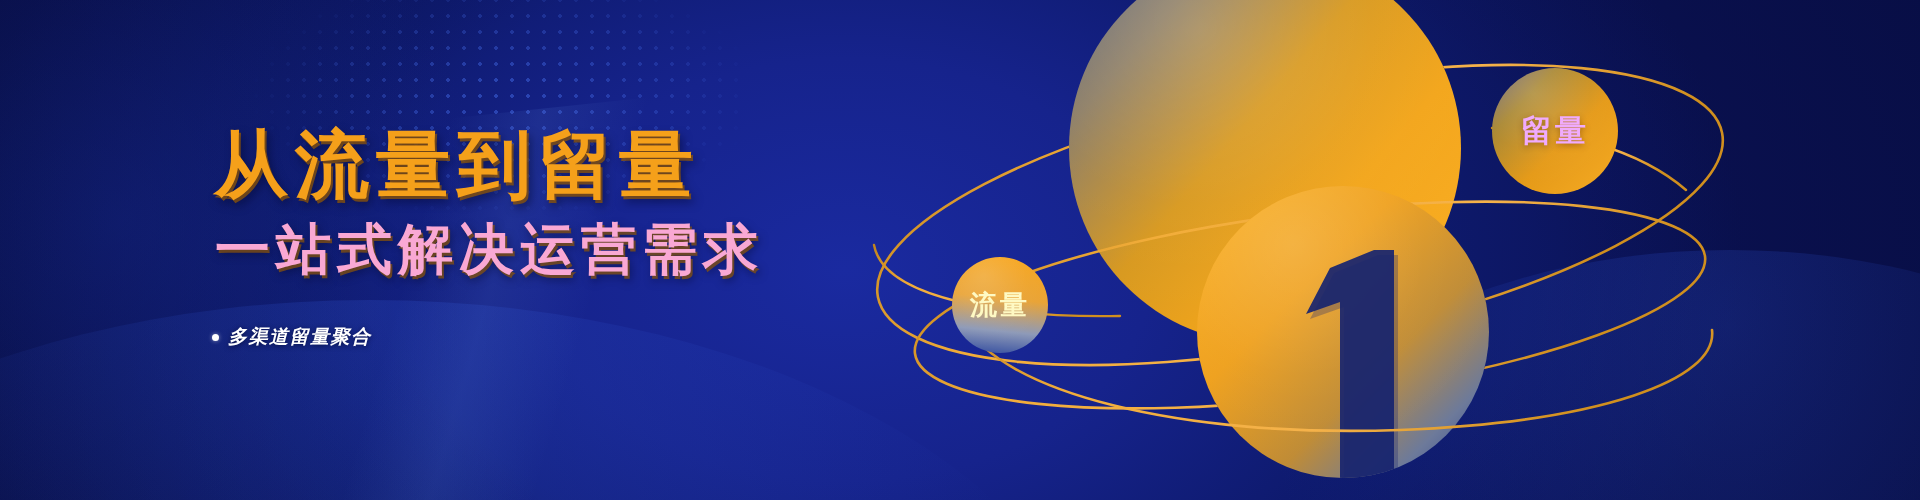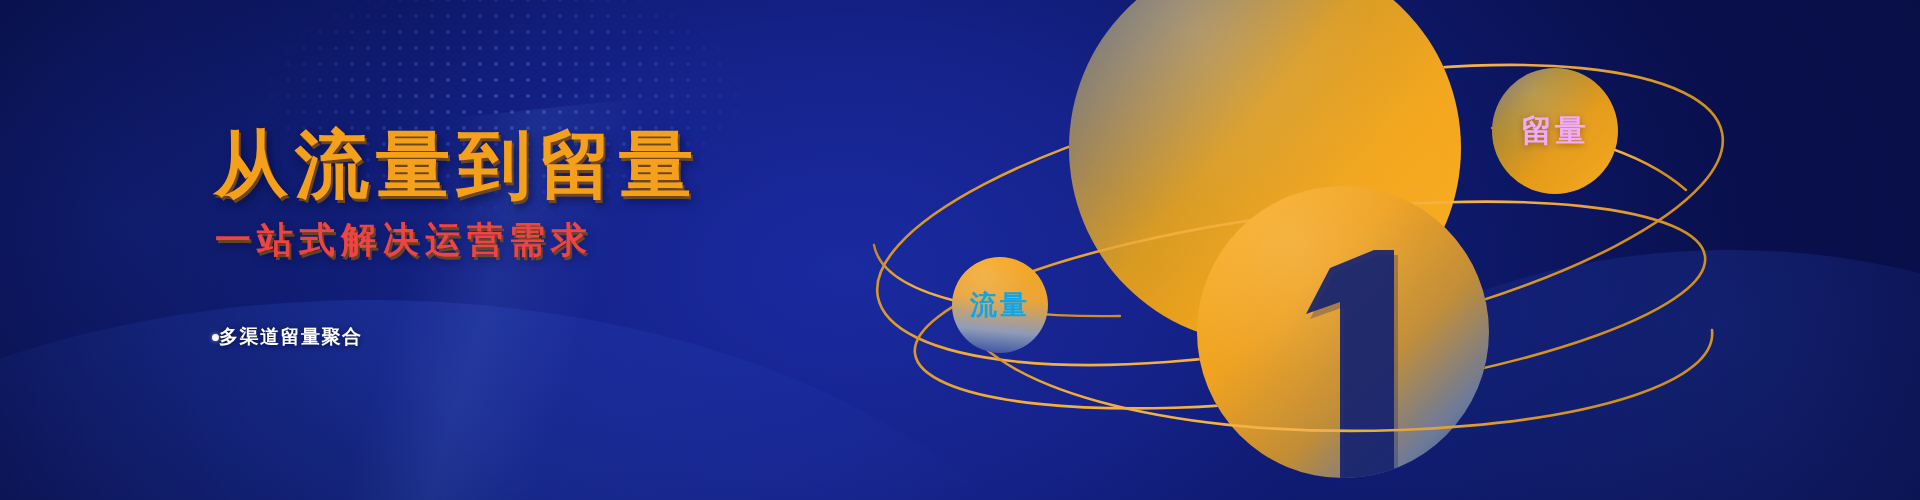--- a/index.html
+++ b/index.html
@@ -102,48 +102,50 @@
     color: #f5a01a;
     text-shadow:
       2px 3px 0 rgba(143, 85, 6, .75),
       4px 6px 10px rgba(4, 8, 46, .55);
     white-space: nowrap;
   }
   .subhead {
     position: absolute;
     left: 215px;
     top: 207px;
-    font-size: 36px;
+    font-size: 55px;
     font-weight: 700;
     letter-spacing: 6px;
     line-height: 1;
-    color: #ef4444;
+    color: #f9a8d4;
     text-shadow:
       2px 3px 0 rgba(143, 85, 6, .7),
       3px 5px 9px rgba(4, 8, 46, .5);
     white-space: nowrap;
     font-family: Liberation Serif, serif;
   }
   .bullets {
     position: absolute;
     left: 212px;
     top: 309px;
     display: flex;
     align-items: center;
     gap: 36px;
     white-space: nowrap;
   }
   .bullet {
     display: flex;
     align-items: center;
+    gap: 9px;
     color: #ffffff;
     font-size: 19px;
     font-weight: 700;
     letter-spacing: 1.5px;
     text-shadow: 0 1px 5px rgba(3, 8, 45, .75);
+    font-style: italic;
   }
   .bullet-dot {
     width: 7px;
     height: 7px;
     border-radius: 50%;
     background: #ffffff;
     flex: none;
     box-shadow: 0 0 4px rgba(255,255,255,.5);
   }
 
@@ -166,21 +168,21 @@
     letter-spacing: 3px;
     white-space: nowrap;
     pointer-events: none;
   }
   .label-liuliang {
     left: 952px;
     top: 285px;
     width: 96px;
     height: 40px;
     font-size: 27px;
-    color: #0ea5e9;
+    color: #fef9c3;
     text-align: center;
   }
   .label-badge {
     left: 1496px;
     top: 108px;
     width: 118px;
     height: 46px;
     font-size: 31px;
     color: #f0abfc;
     text-shadow: 0 2px 6px rgba(90, 45, 0, .45);

